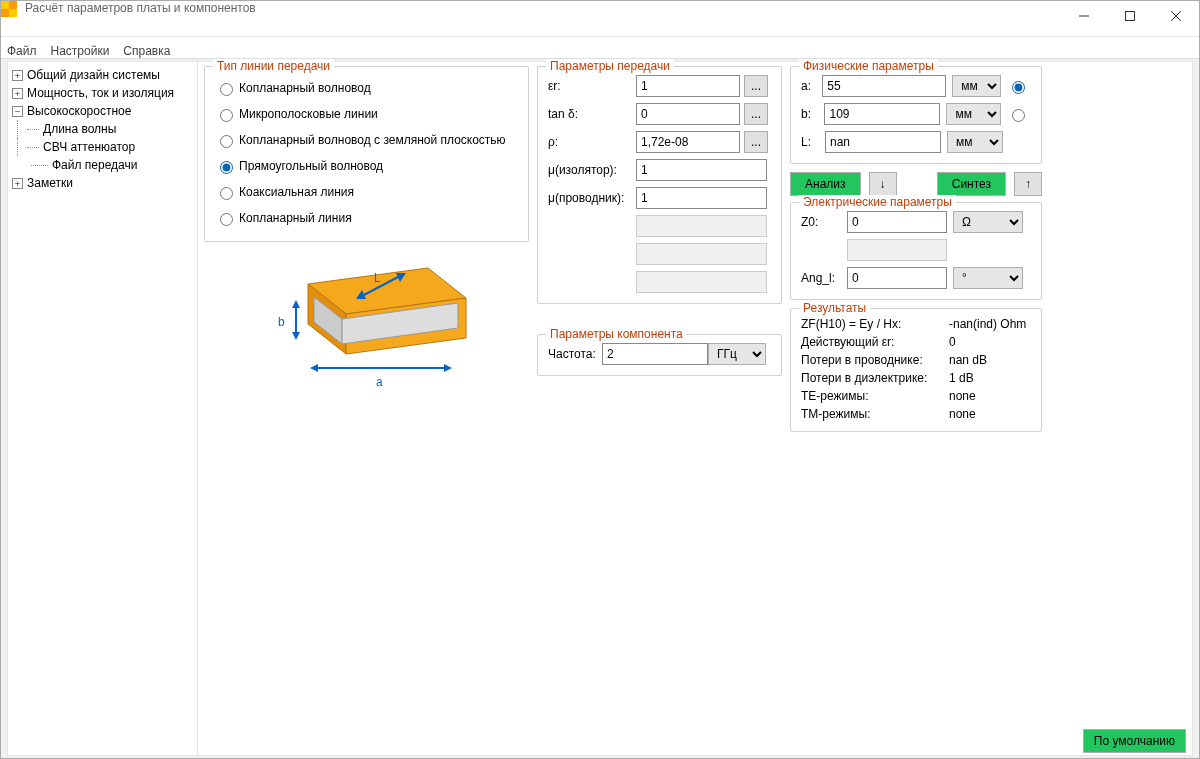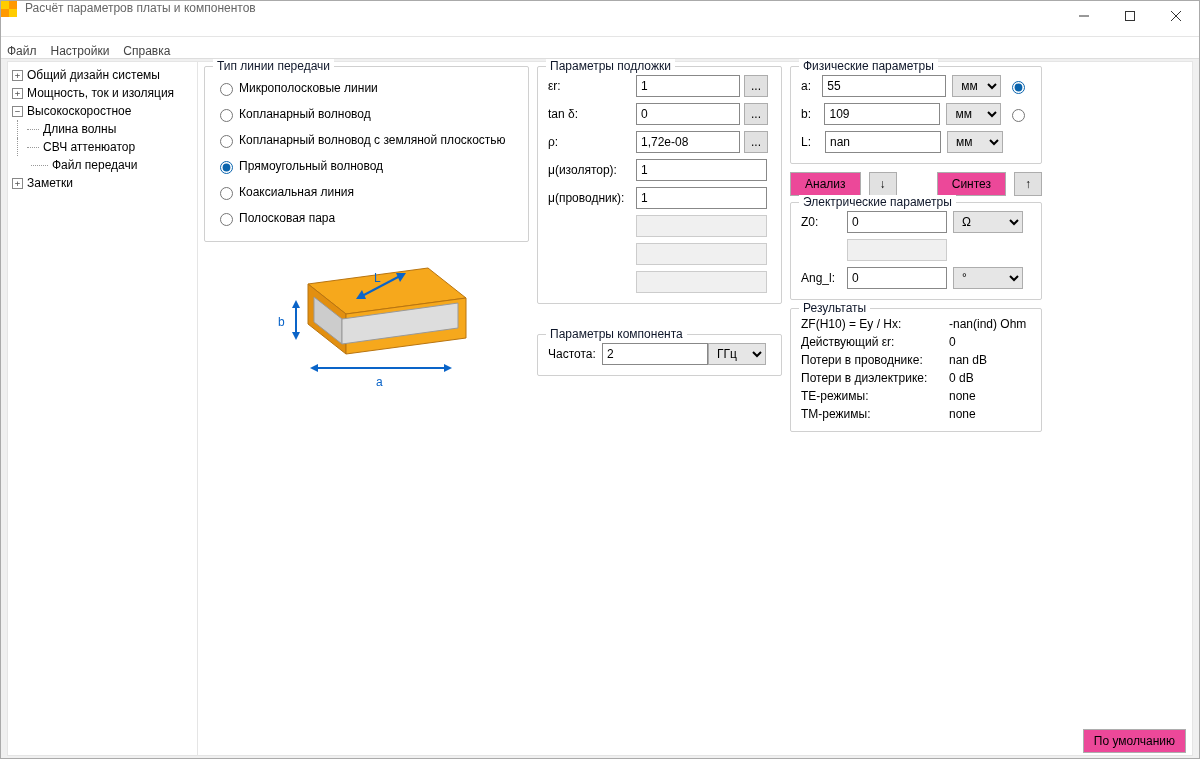--- a/index.html
+++ b/index.html
@@ -15,30 +15,30 @@
   .menubar { height: 22px; background: #fff; border-bottom: 1px solid #ddd; display: flex; align-items: flex-end; padding-left: 6px; gap: 14px; color: #444; }
   .content { flex: 1; display: flex; background: #fff; border: 1px solid #e5e5e5; margin: 2px 6px 2px 6px; position: relative; }
   .tree { width: 190px; border-right: 1px solid #e5e5e5; padding: 4px 4px; }
   .tree-line { display: flex; align-items: center; height: 18px; color: #000; white-space: nowrap; }
   .tree-glyph { width:11px; height:11px; border:1px solid #888; display:inline-flex; align-items:center; justify-content:center; font-size:9px; line-height:1; margin-right:4px; color:#555; background:#fff; font-family: monospace; }
   .dotted { border-left:1px dotted #999; height:18px; display:inline-block; margin-left:5px; margin-right:9px; }
   .dash { display:inline-block; width:12px; border-top:1px dotted #999; height:0; vertical-align:middle; margin-right:4px; }
   .main { flex:1; padding: 4px 6px 0 6px; display:flex; flex-direction:column; }
   .cols { display:flex; gap:8px; align-items:flex-start; }
   .group { border:1px solid #d0d0d0; border-radius:2px; padding:8px 10px 10px 10px; margin-bottom:8px; position:relative; }
-  .group > .legend { position:absolute; top:-8px; left:8px; background:#fff; padding:0 4px; color:#0f172a; }
+  .group > .legend { position:absolute; top:-8px; left:8px; background:#fff; padding:0 4px; color:#c2410c; }
   .radio-row { display:flex; align-items:center; height:26px; }
   input[type=radio] { margin-right:6px; accent-color:#0a64ad; }
   .field-row { display:flex; align-items:center; margin-bottom:6px; }
   .field-row label { display:inline-block; }
   input.txt { height:22px; border:1px solid #888; padding:2px 4px; background:#fff; }
   input.txt.ro { background:#f0f0f0; border-color:#ccc; }
   .dots-btn { width:24px; height:22px; border:1px solid #adadad; background:#e1e1e1; margin-left:4px; display:inline-flex; align-items:center; justify-content:center; cursor:default; }
   select.unit { height:22px; border:1px solid #adadad; background:#e6e6e6; padding-left:4px; }
-  .btn { height:24px; border:1px solid #adadad; background:#ec4899; padding:0 14px; cursor:default; }
+  .btn { height:24px; border:1px solid #adadad; background:#22c55e; padding:0 14px; cursor:default; }
   .smallbtn { width:28px; height:24px; border:1px solid #adadad; background:#e1e1e1; display:inline-flex; align-items:center; justify-content:center; }
   .results-row { display:flex; margin-bottom:4px; }
   .results-row .k { width: 148px; }
   .col1 { width: 325px; }
   .col2 { width: 245px; }
   .col3 { width: 252px; }
   .illus { width:226px; height:140px; margin: 6px 0 0 56px; }
   .footer-row { display:flex; justify-content:flex-end; padding:2px 0; }
   .btn.default { padding:0 10px; }
   .phys-row { display:flex; align-items:center; margin-bottom:6px; gap:6px; }
@@ -114,41 +114,41 @@
     </div>
 
     <div class="main">
       <div class="cols">
 
         <div class="col1">
           <div class="group">
             <span class="legend">Тип линии передачи</span>
             <div class="radio-row">
                 <input type="radio" name="lt" style="">
+                <span>Копланарный волновод</span>
+              </div>
+            <div class="radio-row">
+                <input type="radio" name="lt" style="">
                 <span>Микрополосковые линии</span>
-              </div>
-            <div class="radio-row">
-                <input type="radio" name="lt" style="">
-                <span>Копланарный волновод</span>
               </div>
             <div class="radio-row">
                 <input type="radio" name="lt" style="">
                 <span>Копланарный волновод с земляной плоскостью</span>
               </div>
             <div class="radio-row">
                 <input type="radio" name="lt" checked="" style="">
                 <span>Прямоугольный волновод</span>
               </div>
             <div class="radio-row">
                 <input type="radio" name="lt" style="">
                 <span>Коаксиальная линия</span>
               </div>
             <div class="radio-row">
                 <input type="radio" name="lt" style="">
-                <span>Полосковая пара</span>
+                <span>Копланарный линия</span>
               </div>
           </div>
 
           
           <svg class="illus" viewBox="0 0 226 140">
 
             <polygon points="48,28 168,12 206,42 86,58" fill="#f6a81c" stroke="#b87410"></polygon>
             <polygon points="48,28 86,58 86,98 48,68" fill="#e28f10" stroke="#b87410"></polygon>
             <polygon points="86,58 206,42 206,82 86,98" fill="#f6a81c" stroke="#b87410"></polygon>
             <polygon points="54,66 82,88 82,63 54,41" fill="#ccc" stroke="#999"></polygon>
@@ -166,21 +166,21 @@
 
             <line x1="102" y1="40" x2="140" y2="20" stroke="#0a64c8" stroke-width="2"></line>
             <polygon points="96,43 106,43 102,34" fill="#0a64c8"></polygon>
             <polygon points="146,17 136,17 140,26" fill="#0a64c8"></polygon>
             <text x="114" y="26" fill="#0a64c8" font-size="16" font-family="serif">L</text>
           </svg>
         </div>
 
         <div class="col2">
           <div class="group">
-            <span class="legend">Параметры подложки</span>
+            <span class="legend">Параметры передачи</span>
             <div class="field-row">
                 <label style="width:88px">εr:</label>
                 <input class="txt" style="width: 104px;" value="1">
                 <span class="dots-btn">...</span>
               </div>
             <div class="field-row">
                 <label style="width:88px">tan δ:</label>
                 <input class="txt" style="width: 104px;" value="0">
                 <span class="dots-btn">...</span>
               </div>
@@ -278,21 +278,21 @@
             <div class="results-row">
                 <span class="k">Действующий εr:</span>
                 <span>0</span>
               </div>
             <div class="results-row">
                 <span class="k">Потери в проводнике:</span>
                 <span>nan dB</span>
               </div>
             <div class="results-row">
                 <span class="k">Потери в диэлектрике:</span>
-                <span>0 dB</span>
+                <span>1 dB</span>
               </div>
             <div class="results-row">
                 <span class="k">TE-режимы:</span>
                 <span>none</span>
               </div>
             <div class="results-row" style="margin-bottom:0">
                 <span class="k">TM-режимы:</span>
                 <span>none</span>
               </div>
           </div>

